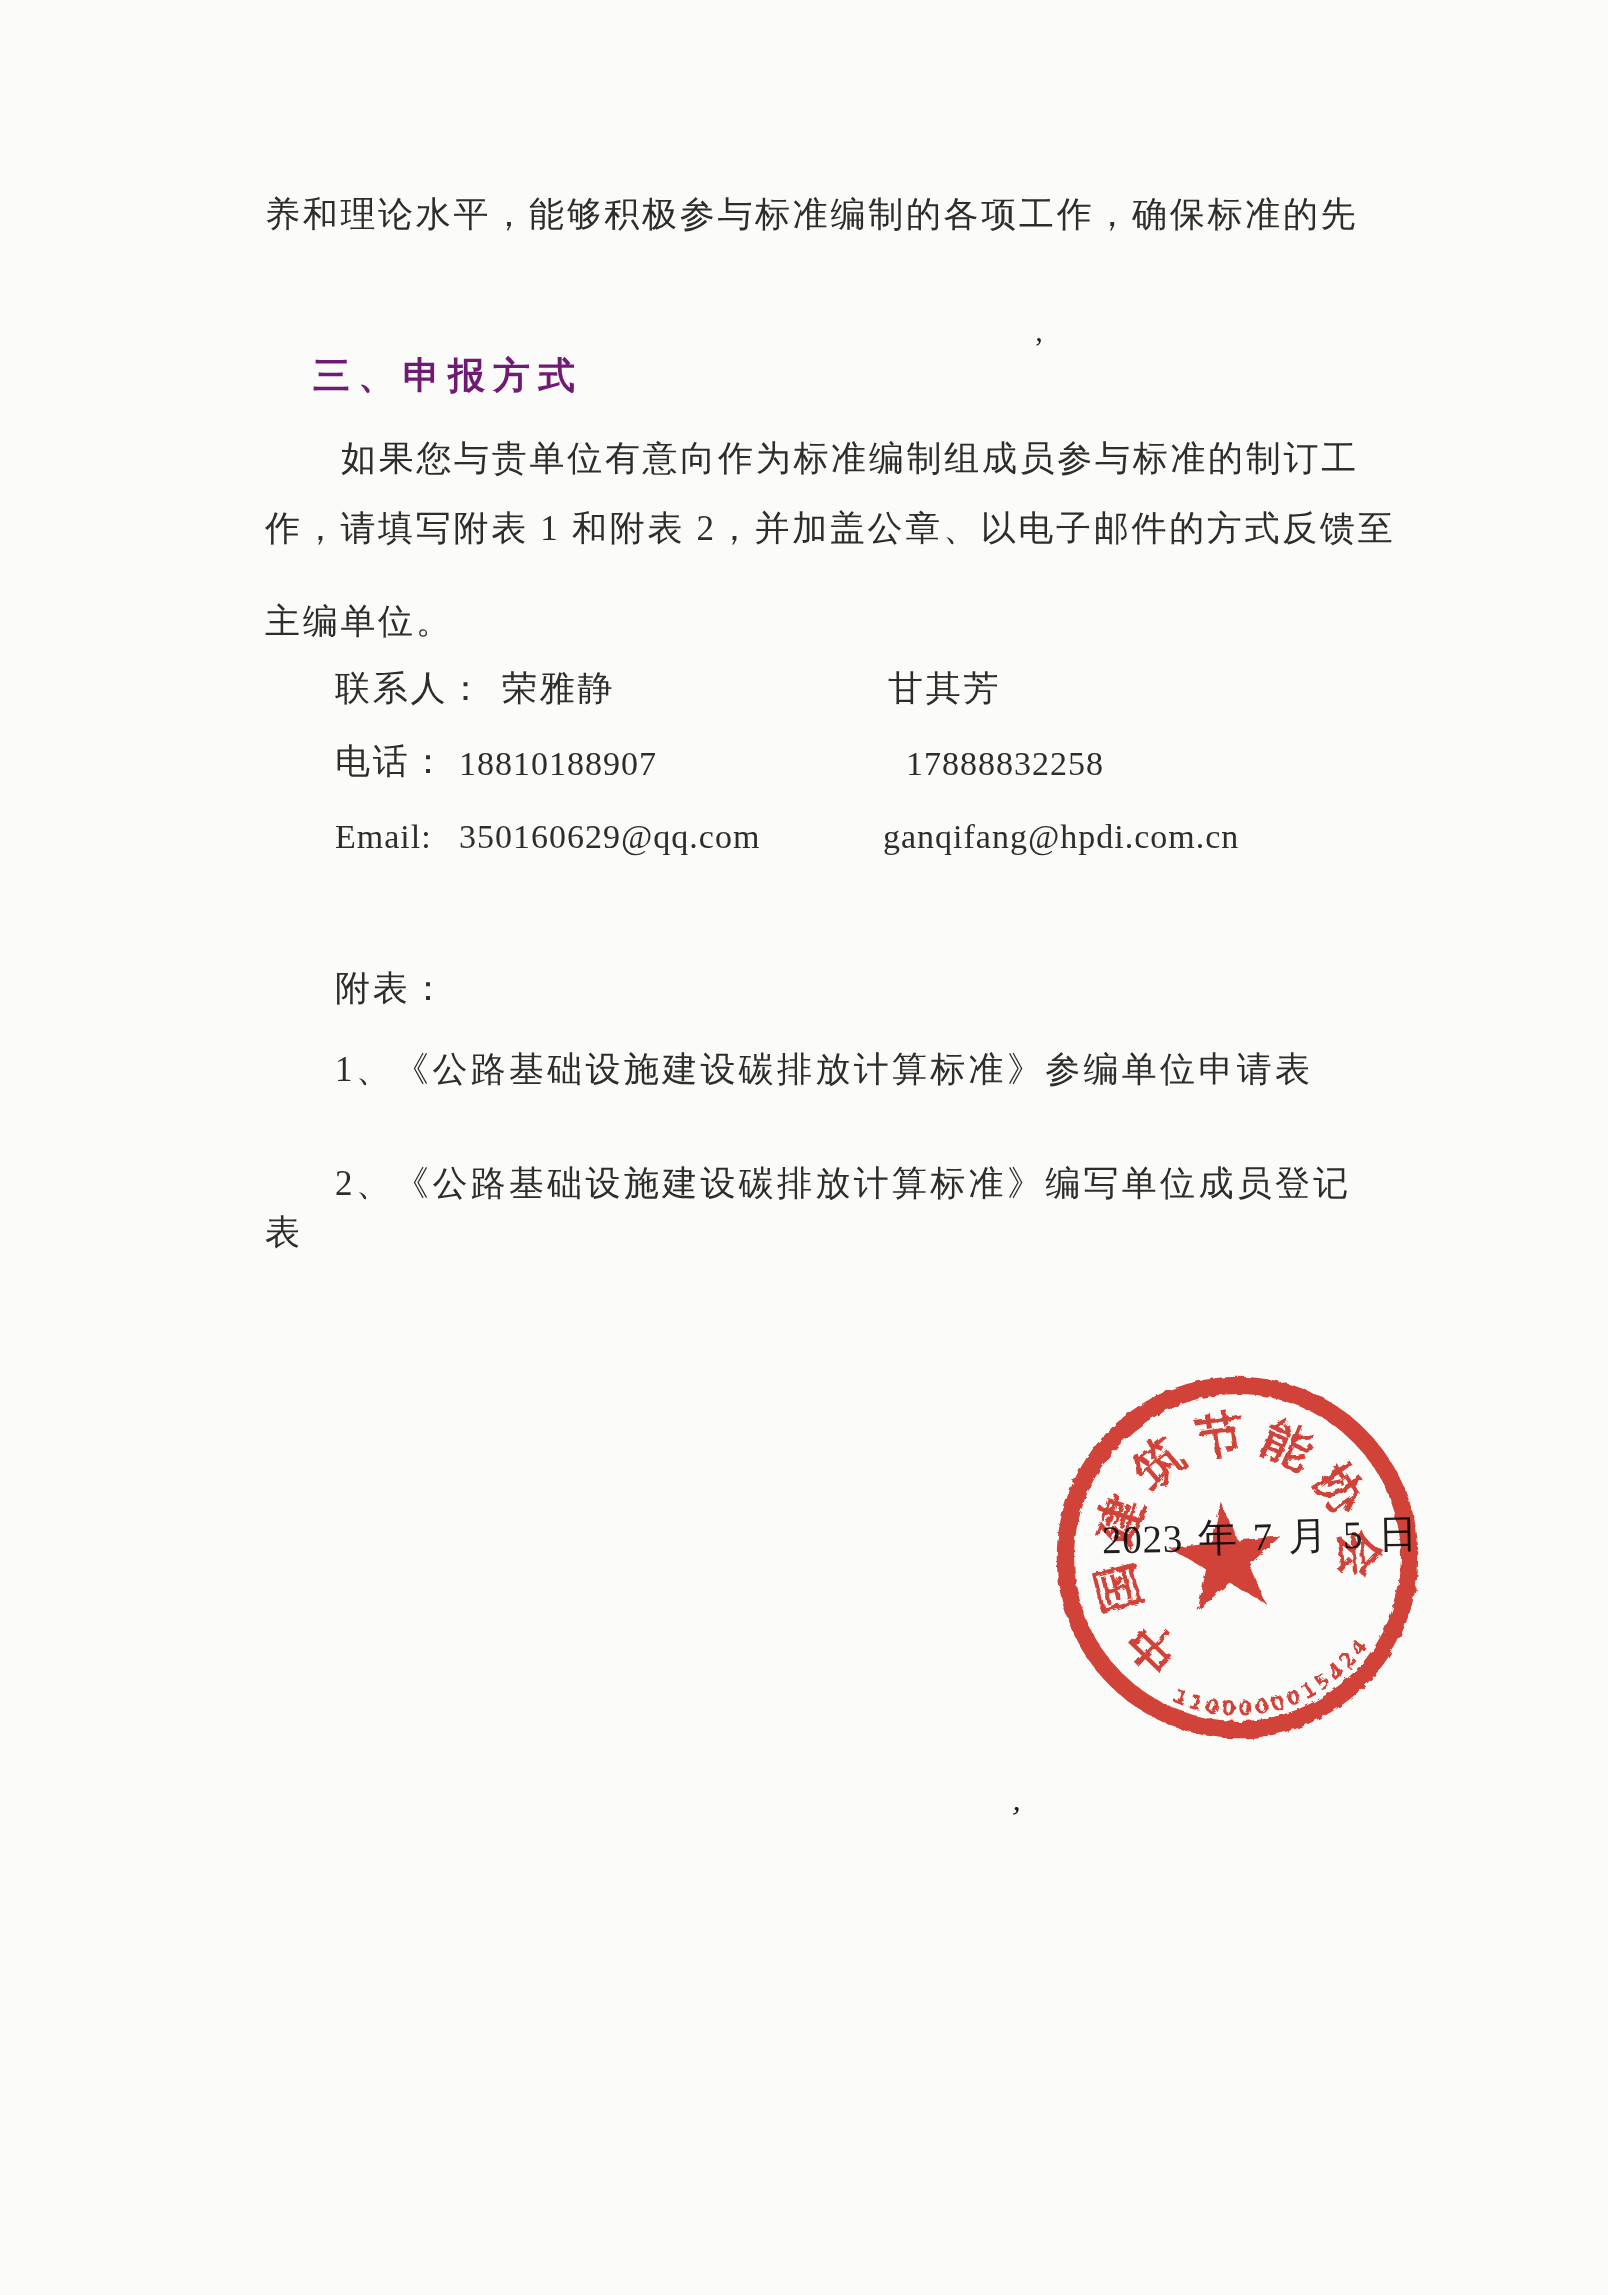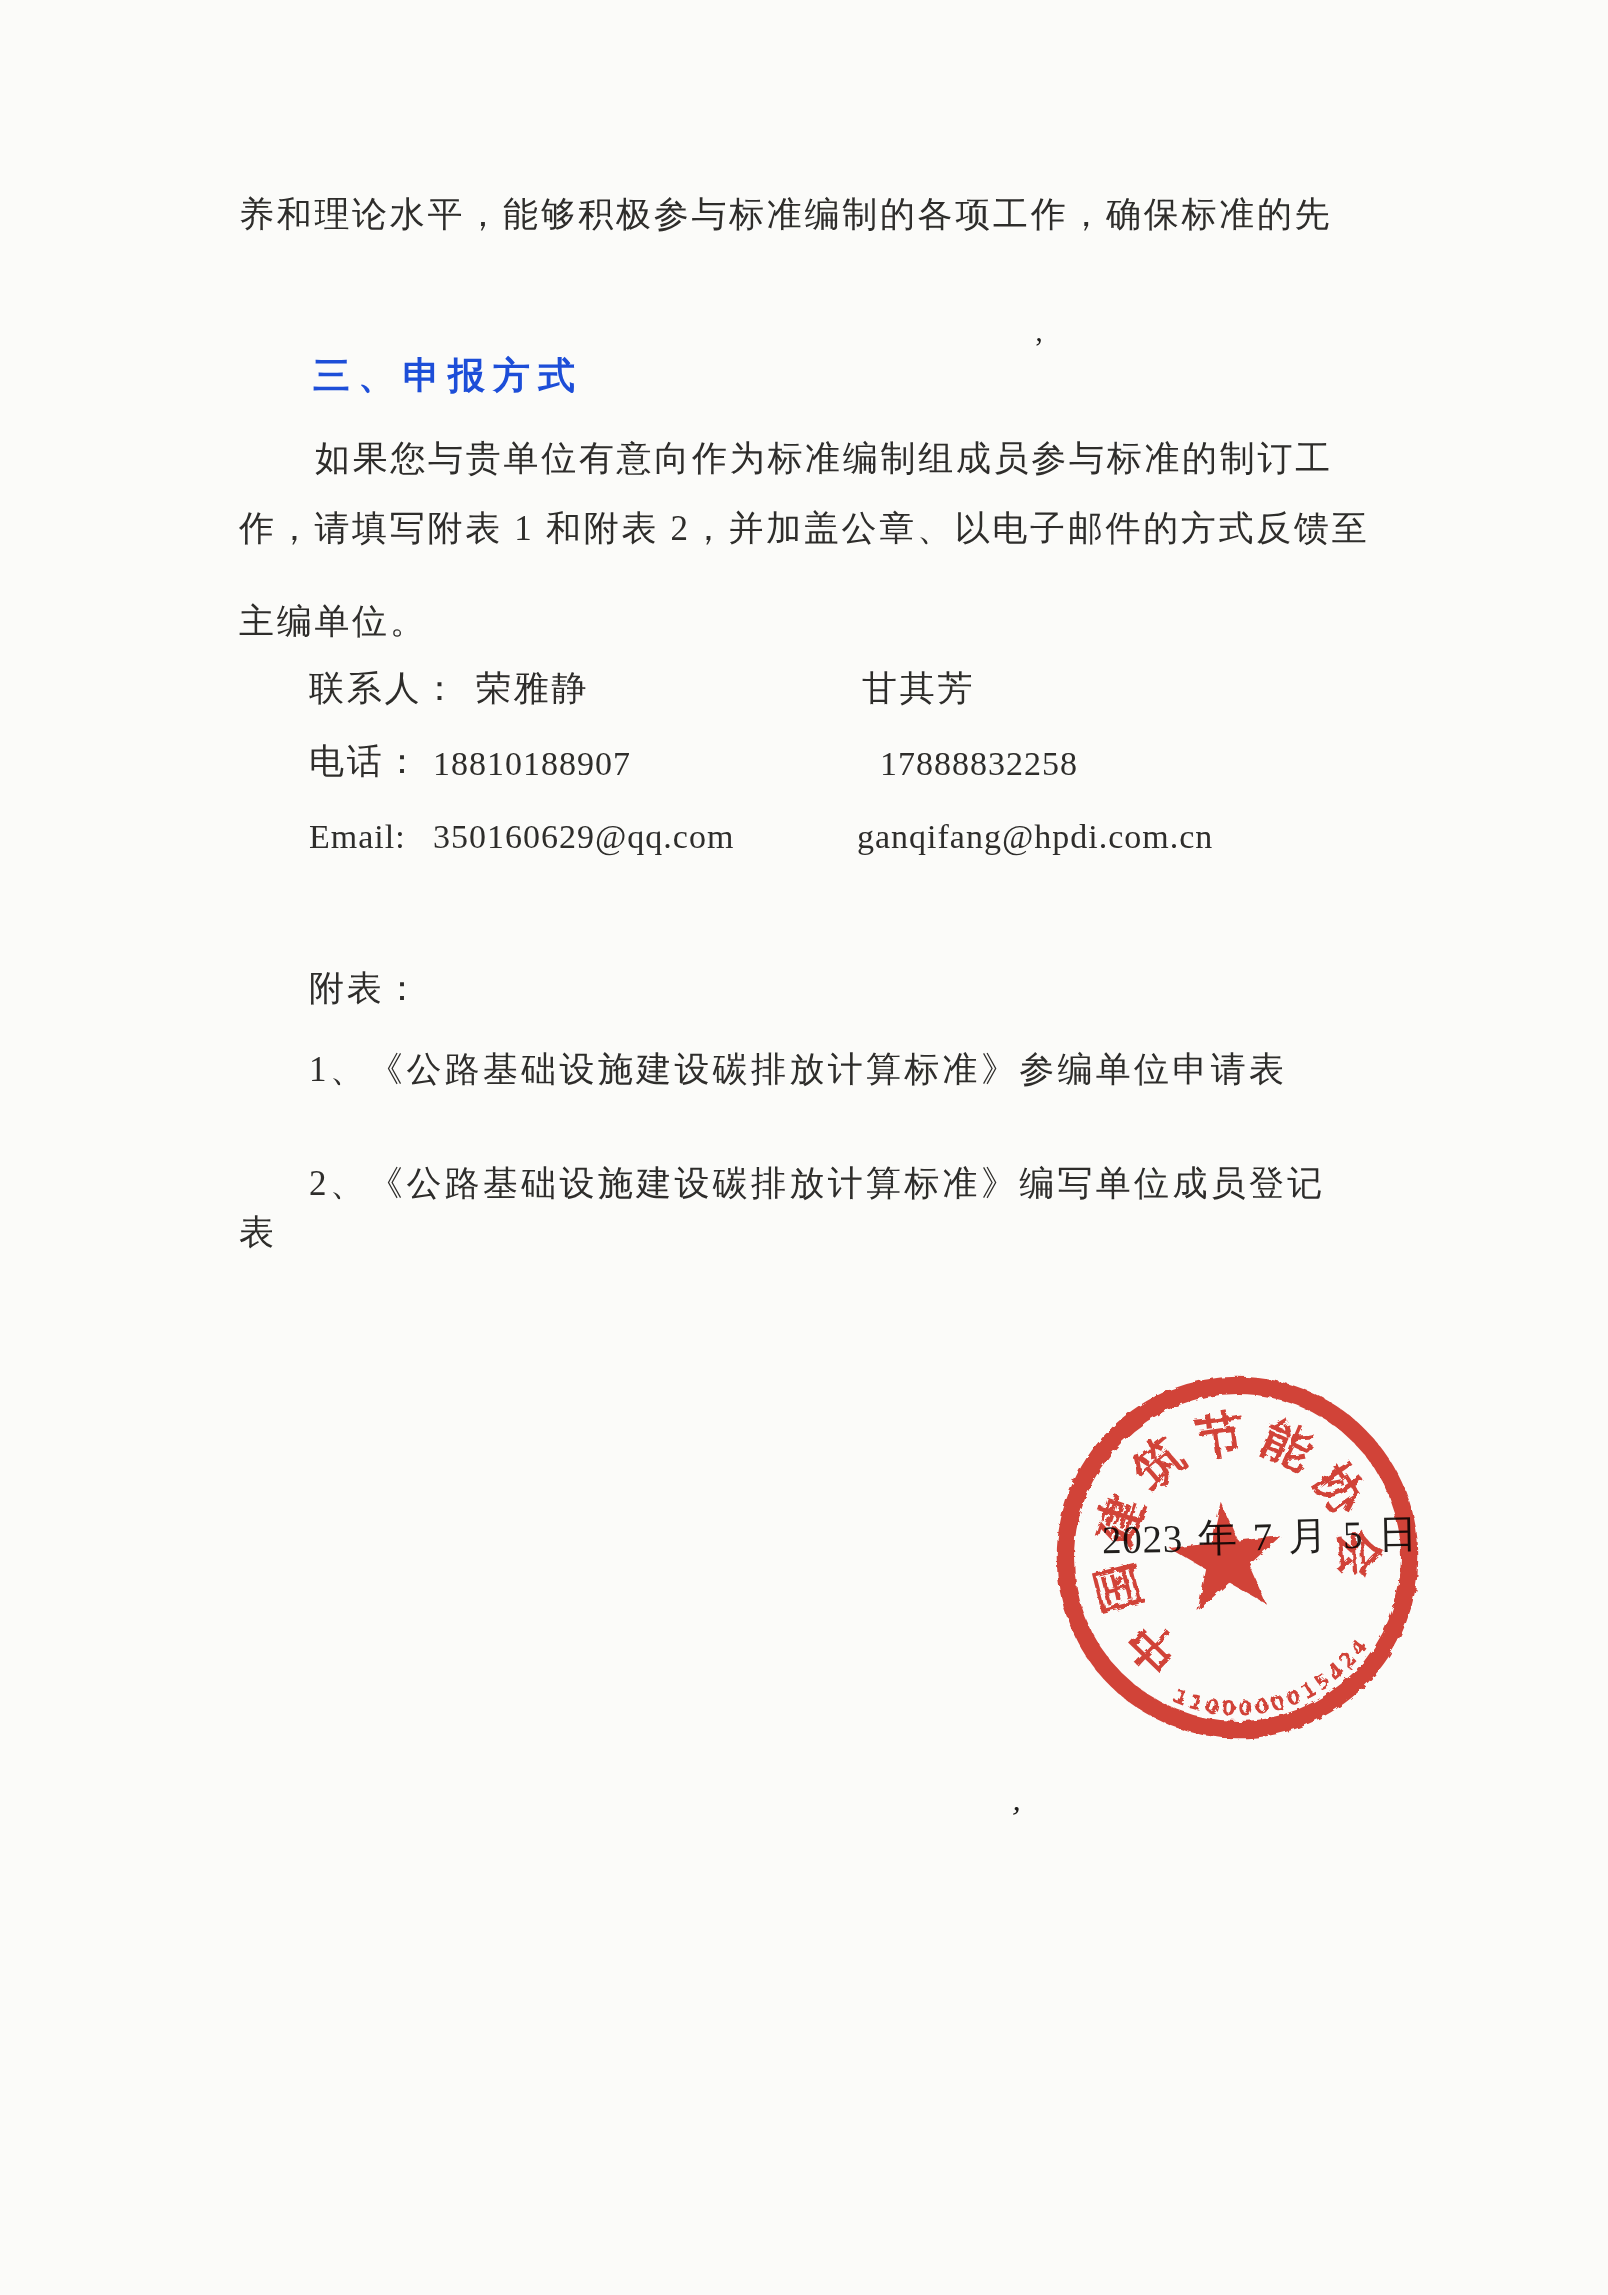--- a/index.html
+++ b/index.html
@@ -18,29 +18,30 @@
     font-family: "Liberation Serif", "DejaVu Serif", serif;
     color: var(--ink);
   }
   .cjk-line {
     position: absolute;
     font-size: 35px;
     letter-spacing: 2.7px;
     line-height: 41px;
     white-space: nowrap;
     color: var(--ink);
+    margin-left: 26px;
   }
   .heading-line {
     position: absolute;
     font-size: 37px;
     font-weight: 700;
     letter-spacing: 8px;
     line-height: 41px;
     white-space: nowrap;
-    color: #1d4ed8;
+    color: #701a75;
   }
   .attach-line { letter-spacing: 3.3px; }
   .latin {
     font-family: "Liberation Serif", "DejaVu Serif", serif;
     font-size: 34px;
     letter-spacing: 1px;
   }
   .speck {
     position: absolute;
     font-size: 29px;

